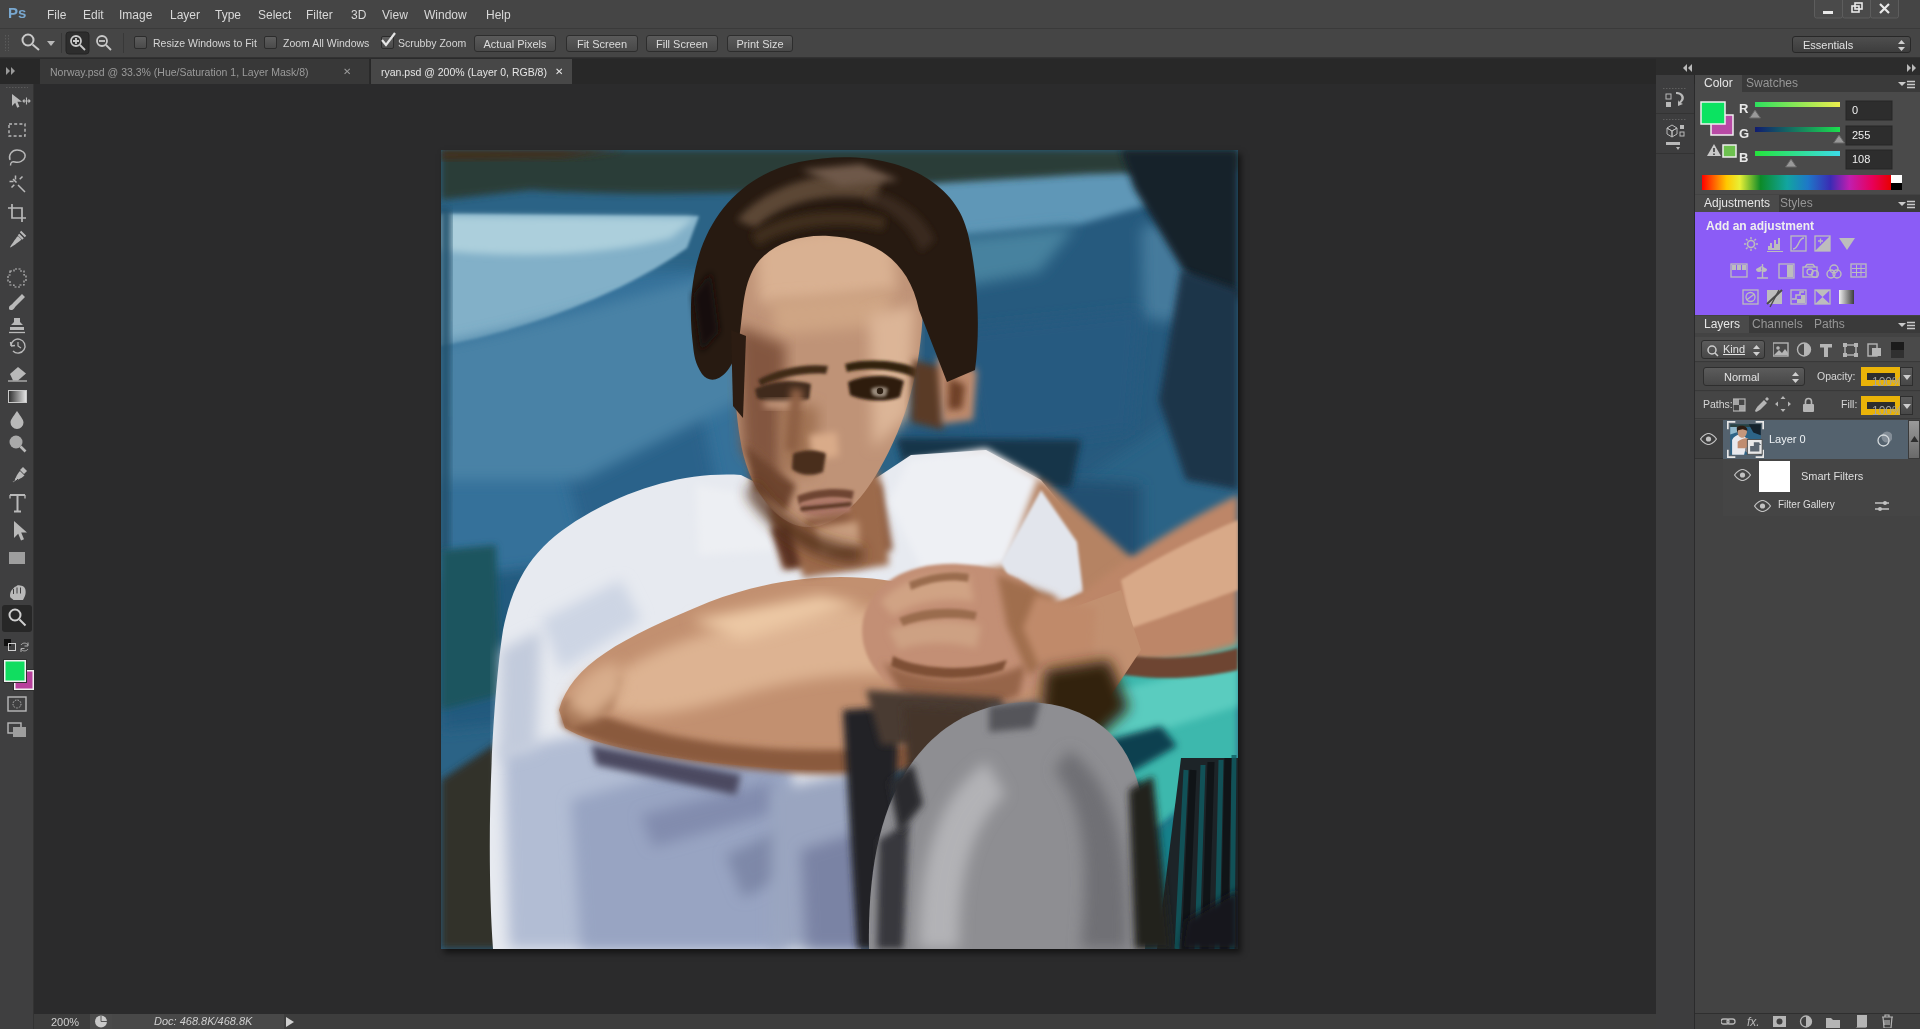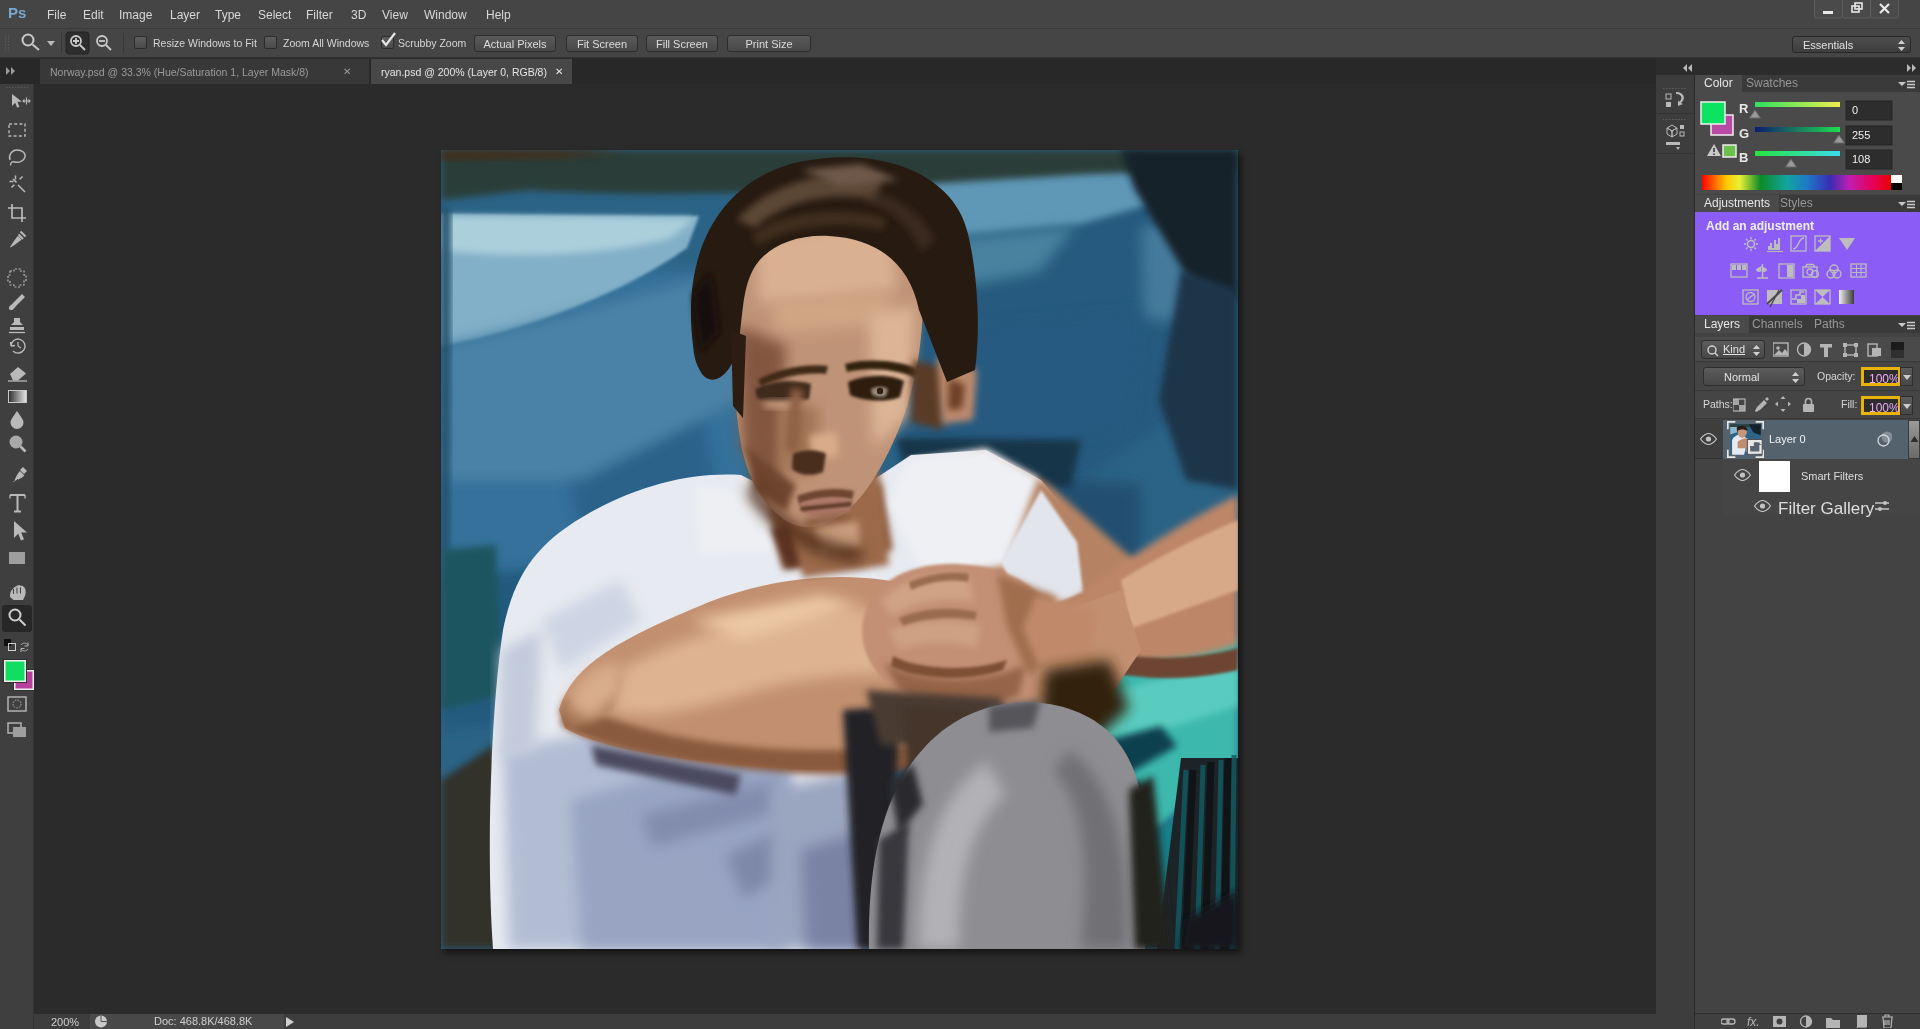--- a/index.html
+++ b/index.html
@@ -10,21 +10,21 @@
 #optbar{left:0;top:28px;width:1920px;height:30px;background:#454545;border-top:1px solid #3a3a3a;border-bottom:1px solid #323232;}
 #tabbar{left:0;top:59px;width:1920px;height:25px;background:#282828;}
 #toolbar{left:0;top:84px;width:34px;height:945px;background:#3f3f40;border-right:1px solid #333;}
 #canvas{left:34px;top:84px;width:1622px;height:930px;background:#2b2b2c;}
 #statusbar{left:34px;top:1014px;width:1622px;height:15px;background:#3d3d3d;color:#cfcfcf;font-size:11px;white-space:nowrap;}
 #rightstrip{left:1656px;top:75px;width:38px;height:954px;background:#3d3d3e;}
 #rightpanels{left:1695px;top:75px;width:225px;height:954px;background:#434343;}
 .ptabrow{position:absolute;left:0;width:225px;height:17px;background:#3a3a3a;}
 .ptab{position:absolute;top:0;height:17px;line-height:17px;padding:0 9px;font-size:12px;color:#969696;white-space:nowrap;}
 .ptab.act{background:#4a4a4a;color:#e6e6e6;}
-.vbox{position:absolute;background:#2d2d2d;border:3px solid #eab308;color:#f0abfc;font-size:12px;}
+.vbox{position:absolute;background:#2d2d2d;border:6px solid #eab308;color:#a3a3a3;font-size:12px;}
 .drop{position:absolute;background:linear-gradient(#5c5c5c,#474747);border:1px solid #2e2e2e;border-radius:3px;color:#e2e2e2;font-size:11px;white-space:nowrap;}
 .btn{position:absolute;background:linear-gradient(#5a5a5a,#484848);border:1px solid #2d2d2d;border-radius:3px;color:#dcdcdc;font-size:11px;text-align:center;white-space:nowrap;}
 .cb{position:absolute;width:13px;height:13px;background:linear-gradient(#5e5e5e,#4a4a4a);border:1px solid #2c2c2c;border-radius:2px;}
 .lbl{position:absolute;color:#d6d6d6;font-size:10.5px;white-space:nowrap;}
 </style>
 </head>
 <body>
 
 <div id="menubar" class="abs">
   <span class="m" style="left:8px;top:4px;font-weight:bold;font-size:15px;color:#79a8d0;">Ps</span>
@@ -81,21 +81,21 @@
   <span class="cb" style="left:264px;top:7px;"></span>
   <span class="lbl" style="left:283px;top:8px;">Zoom All Windows</span>
   <span class="cb" style="left:381px;top:7px;"></span>
   <svg class="abs" style="left:379px;top:2px;" width="20" height="18">
       <path d="M3 9 l4 5 l9 -12" stroke="#e5e5e5" stroke-width="2.2" fill="none"></path>
     </svg>
   <span class="lbl" style="left:398px;top:8px;">Scrubby Zoom</span>
   <span class="btn" style="left:474px;top:6px;width:82px;height:17px;line-height:16px;">Actual Pixels</span>
   <span class="btn" style="left:566px;top:6px;width:72px;height:17px;line-height:16px;">Fit Screen</span>
   <span class="btn" style="left:646px;top:6px;width:72px;height:17px;line-height:16px;">Fill Screen</span>
-  <span class="btn" style="left:727px;top:6px;width:84px;height:17px;line-height:16px;">Print Size</span>
+  <span class="btn" style="left:727px;top:6px;width:66px;height:17px;line-height:16px;">Print Size</span>
   <span class="drop" style="left:1792px;top:7px;width:119px;height:17px;line-height:16px;padding-left:10px;background:linear-gradient(#4e4e4e,#3d3d3d);border-color:#282828;">Essentials
     <svg style="position:absolute;right:4px;top:3px;" width="9" height="11">
         <path d="M1 4 l3.5 -4 l3.5 4 z M1 7 l3.5 4 l3.5 -4 z" fill="#cfcfcf"></path>
       </svg>
   </span>
 </div>
 
 <div id="tabbar" class="abs">
   <svg class="abs" style="left:5px;top:7px;" width="14" height="10">
       <path d="M1 1 l4 4 l-4 4 z M6 1 l4 4 l-4 4 z" fill="#9a9a9a"></path>
@@ -373,21 +373,21 @@
 </div>
 
 <div id="statusbar" class="abs">
   <span style="position:absolute;left:17px;top:2px;">200%</span>
   <span class="abs" style="left:56px;top:0;width:22px;height:15px;background:#4a4a4a;"></span>
   <svg class="abs" style="left:59px;top:0px;" width="16" height="15">
       <circle cx="8" cy="7.5" r="6" fill="#c9c9c9"></circle>
       <path d="M8 1.5 v6 h6" fill="none" stroke="#555"></path>
     </svg>
   <span class="abs" style="left:78px;top:0;width:172px;height:15px;background:#484848;"></span>
-  <span style="position:absolute;left:120px;top:1px;">Doc: 468.8K/468.8K</span>
+  <span style="position:absolute;left:120px;top:1px;font-style:italic;">Doc: 468.8K/468.8K</span>
   <svg class="abs" style="left:250px;top:2px;" width="12" height="12">
       <path d="M2 1 l8 5 l-8 5 z" fill="#cfcfcf"></path>
     </svg>
 </div>
 
 <div class="abs" style="left:1656px;top:58px;width:264px;height:17px;background:#2c2c2c;">
   <svg class="abs" style="left:26px;top:5px;" width="12" height="10">
       <path d="M5 1 l-4 4 l4 4 z M10 1 l-4 4 l4 4 z" fill="#b9b9b9"></path>
     </svg>
   <svg class="abs" style="left:250px;top:5px;" width="12" height="10">
@@ -695,21 +695,21 @@
         <circle cx="8.5" cy="6" r="2.6" fill="#c2c2c2"></circle>
       </svg>
     <span class="abs" style="left:36px;top:2px;width:31px;height:31px;background:#fff;"></span>
     <span style="position:absolute;left:78px;top:11px;font-size:11px;color:#dedede;">Smart Filters</span>
   </div>
   <div class="abs" style="left:28px;top:179px;width:197px;height:21px;background:#454545;">
     <svg style="position:absolute;left:31px;top:5px;" width="17" height="12">
         <path d="M0.5 6 C3 2 7 0.5 8.5 0.5 C10 0.5 14 2 16.5 6 C14 10 10 11.5 8.5 11.5 C7 11.5 3 10 0.5 6 z" fill="none" stroke="#c2c2c2" stroke-width="1.2"></path>
         <circle cx="8.5" cy="6" r="2.6" fill="#c2c2c2"></circle>
       </svg>
-    <span style="position:absolute;left:55px;top:4px;font-size:17px;color:#dedede;">Filter Gallery</span>
+    <span style="position:absolute;left:55px;top:4px;font-size:10px;color:#dedede;">Filter Gallery</span>
     <svg style="position:absolute;left:152px;top:5px;" width="16" height="12">
         <path d="M0 3 h14 M0 9 h14" stroke="#c2c2c2" stroke-width="1.4"></path>
         <circle cx="10" cy="3" r="2" fill="#c2c2c2"></circle>
         <circle cx="5" cy="9" r="2" fill="#c2c2c2"></circle>
       </svg>
   </div>
 
   <div class="abs" style="left:0;top:697px;width:225px;height:16px;background:#404040;border-top:1px solid #2f2f2f;"></div>
   <svg class="abs" style="left:26px;top:698px;" width="200" height="14" fill="none" stroke="#b5b5b5" stroke-width="1.3">
     <g transform="translate(0,1)">

